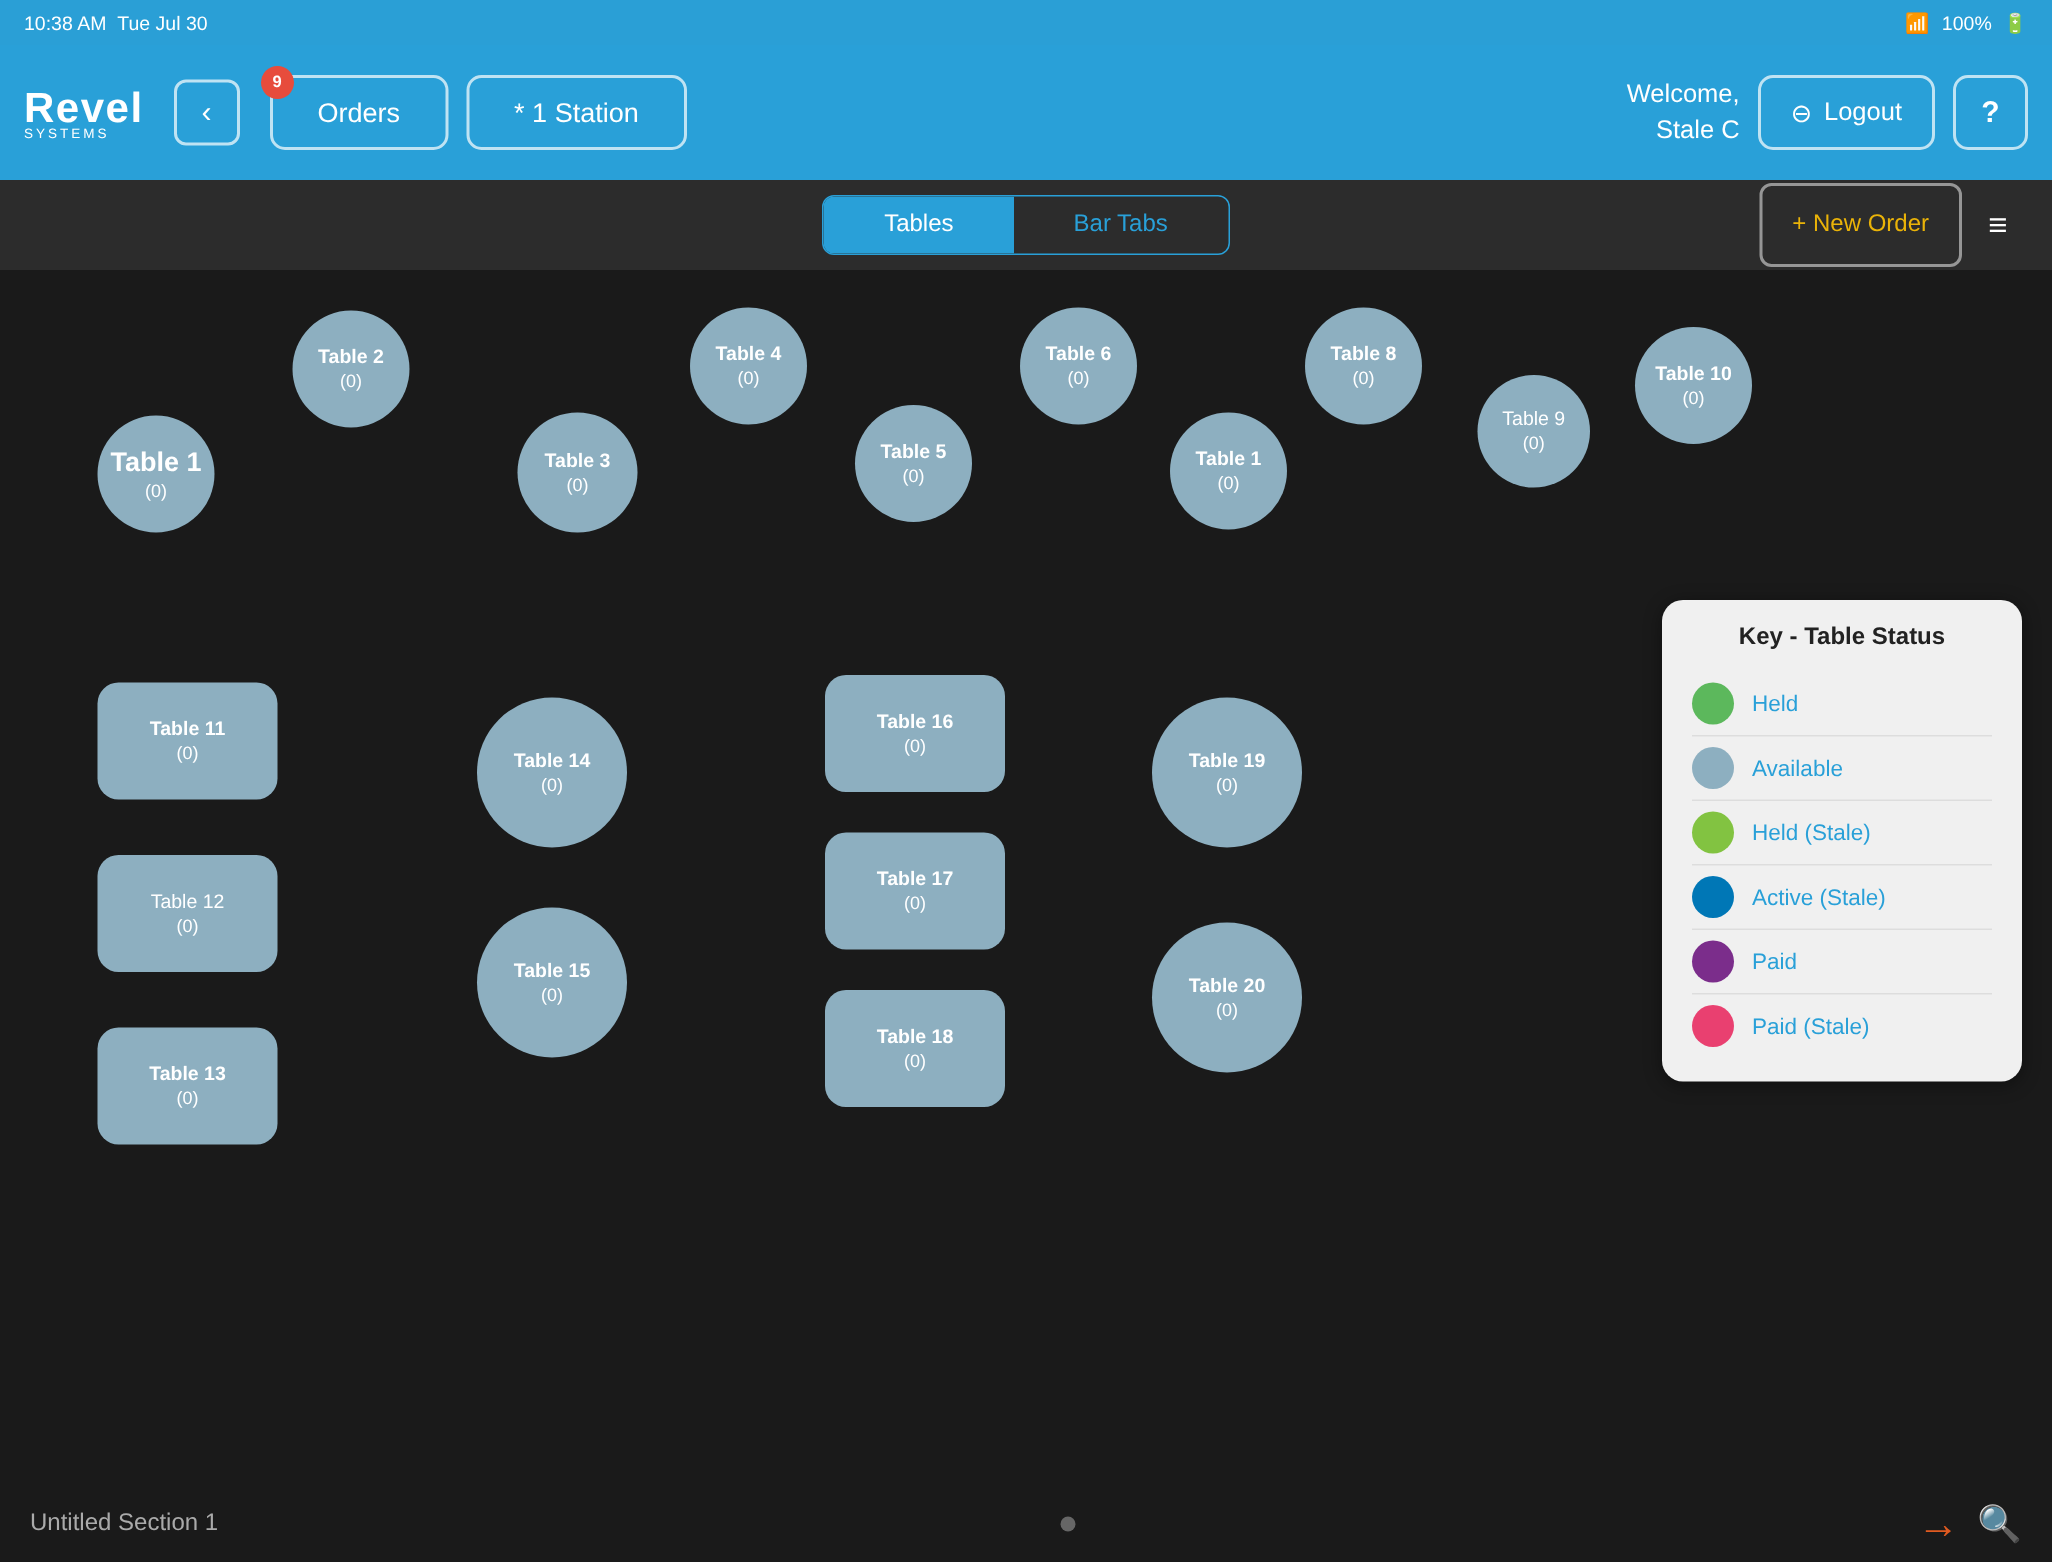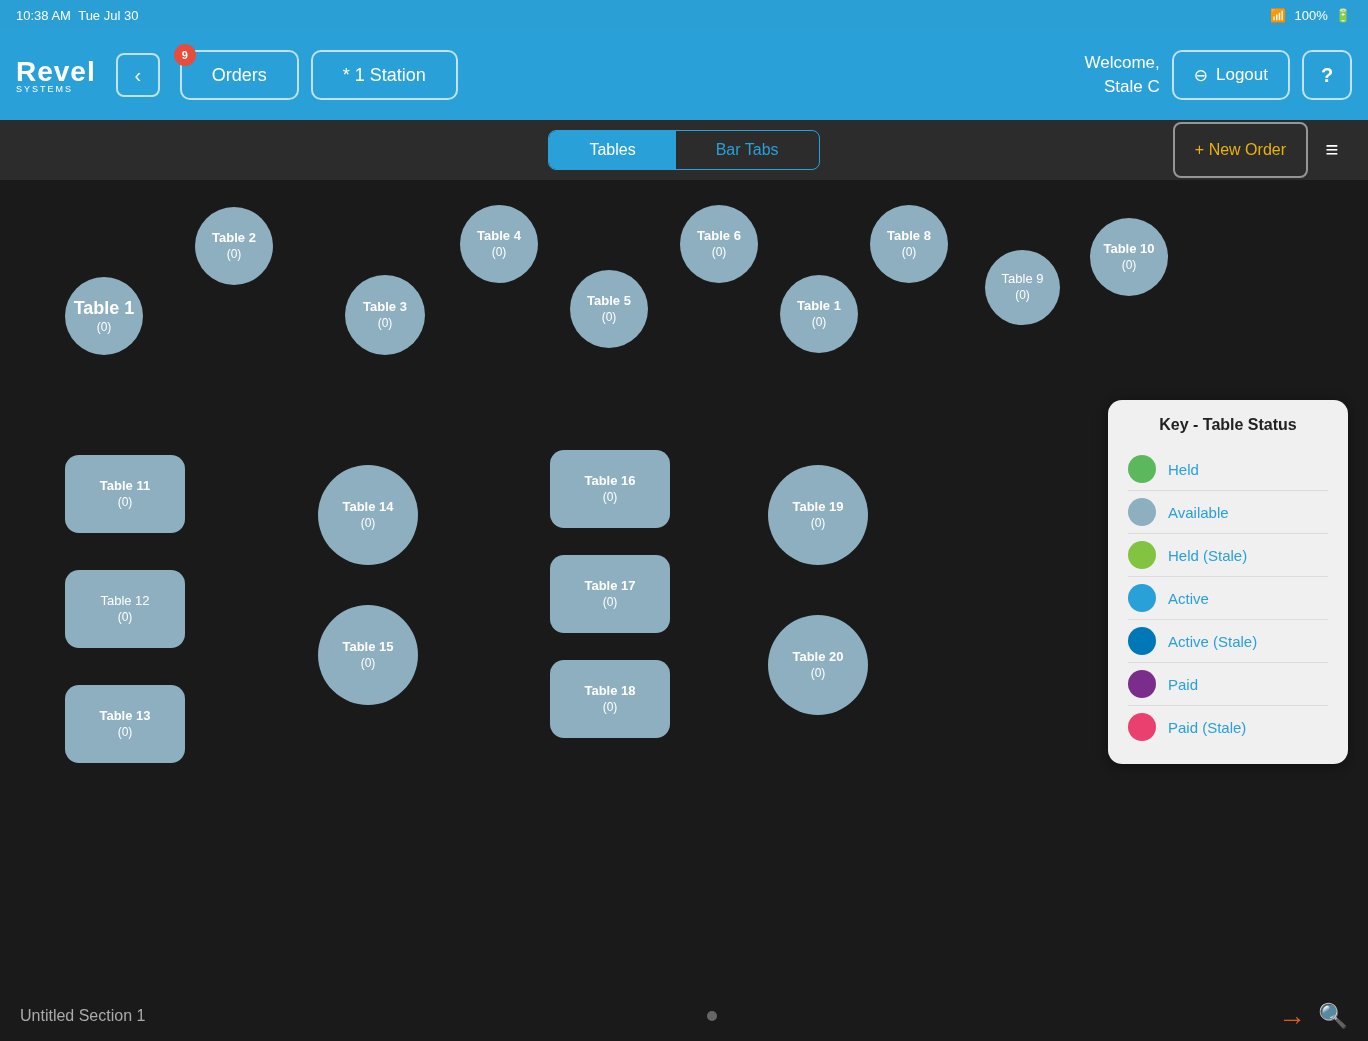--- a/index.html
+++ b/index.html
@@ -261,24 +261,20 @@
     </div>
         <div class="key-item">
       <div class="key-dot" style="background:#8dafc0;"></div>
       <span class="key-label">Available</span>
     </div>
         <div class="key-item">
       <div class="key-dot" style="background:#82c341;"></div>
       <span class="key-label">Held (Stale)</span>
     </div>
         <div class="key-item">
-      <div class="key-dot" style="background:#29a0d8;"></div>
-      <span class="key-label">Active</span>
-    </div>
-        <div class="key-item">
       <div class="key-dot" style="background:#0077b6;"></div>
       <span class="key-label">Active (Stale)</span>
     </div>
         <div class="key-item">
       <div class="key-dot" style="background:#7b2d8b;"></div>
       <span class="key-label">Paid</span>
     </div>
         <div class="key-item">
       <div class="key-dot" style="background:#e94070;"></div>
       <span class="key-label">Paid (Stale)</span>

